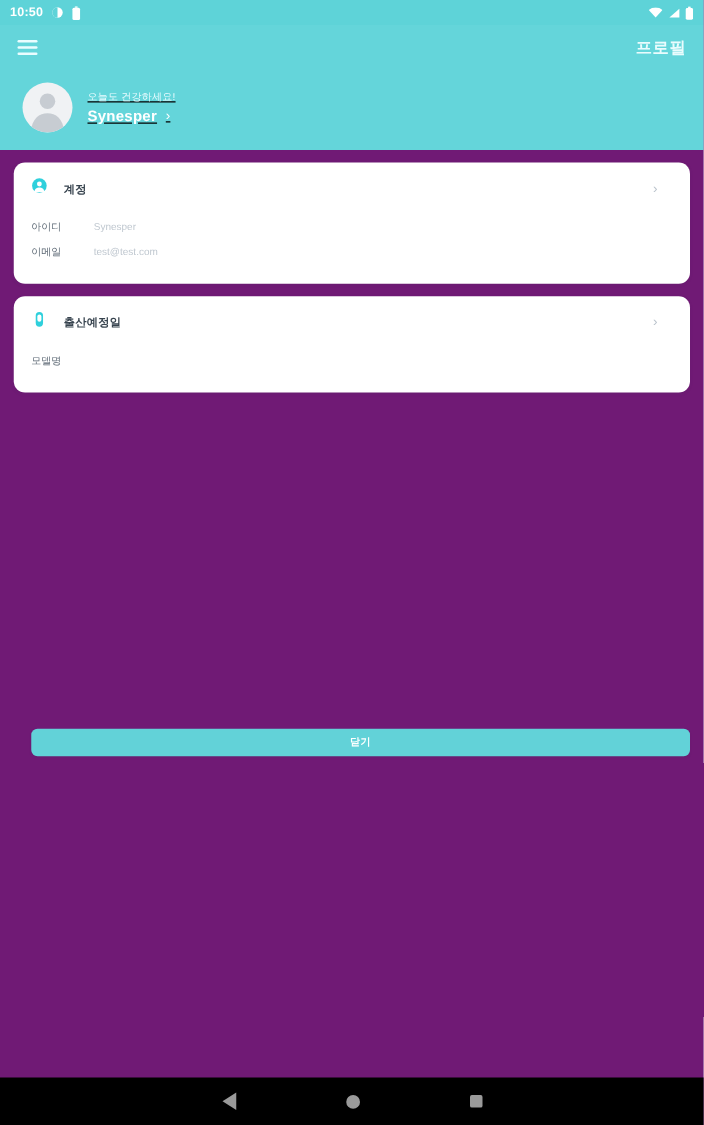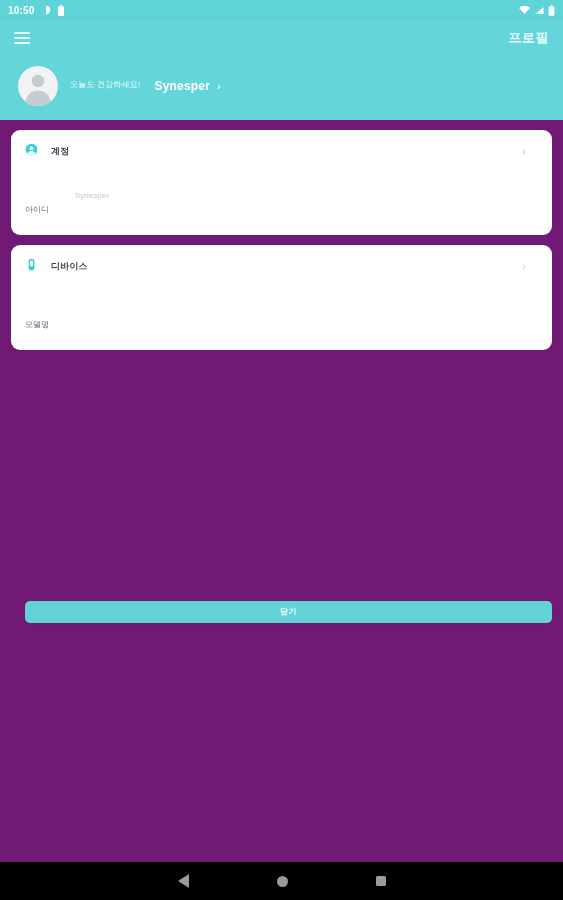--- a/index.html
+++ b/index.html
@@ -31,21 +31,21 @@
   .hamburger span { display:block; height:2px; background:#eafdff; border-radius:1px; }
   .appbar-title { font-size:13px; color:#e9fcfd; font-weight:bold; letter-spacing:.5px; }
 
   
   .profile-head { background:#64d5da; padding:10px 18px 14px 18px; flex:0 0 auto; }
   .prow { display:flex; align-items:center; gap:12px; }
   .avatar {
     width:40px; height:40px; border-radius:50%; background:#f0f2f4;
     display:flex; align-items:flex-end; justify-content:center; overflow:hidden; flex:0 0 40px;
   }
-  .pname-wrap { display:flex; flex-direction:row; gap:14px; }
+  .pname-wrap { display:flex; flex-direction:column; gap:3px;text-decoration:underline; }
   .greet { font-size:8px; color:#eafcff; letter-spacing:.2px; }
   .uname-line { display:flex; align-items:center; gap:7px; }
   .uname { font-size:12px; color:#ffffff; font-weight:bold; letter-spacing:.2px; }
   .chev-w { color:#ffffff; font-size:11px; line-height:1; }
 
   .meta { margin-top:10px; display:flex; flex-direction:column; gap:5px; }
   .meta-row { display:flex; align-items:center; gap:7px; }
   .meta-ico {
     width:13px; height:13px; border-radius:50%;
     background:rgba(255,255,255,.38);
@@ -58,21 +58,21 @@
   .content { flex:1 1 auto; padding:10px 11px 0 11px; display:flex; flex-direction:column; gap:10px; overflow:hidden; }
   .card {
     background:#ffffff; border-radius:9px; padding:12px 26px 16px 14px;
     box-shadow:0 1px 3px rgba(40,60,80,.09);
   }
   .card-head { display:flex; align-items:center; justify-content:space-between; margin-bottom:11px; }
   .card-head-left { display:flex; align-items:center; gap:13px; }
   .card-title { font-size:9px; color:#38444f; font-weight:bold; letter-spacing:.2px; }
   .chev-g { color:#b9c2cb; font-size:11px; line-height:1; }
   .field { display:flex; align-items:center; gap:14px; padding:5px 0 4px 0; }
-  .field-label { font-size:8px; color:#5b6773; width:36px; flex:0 0 36px;margin-top:28px; }
+  .field-label { font-size:8px; color:#5b6773; width:36px; flex:0 0 36px; }
   .field-value { font-size:8px; color:#c0c8d0; }
 
   
   .close-btn {
     margin:11px 11px 0 25px; height:22px; border-radius:5px;
     background:#62d2d8; border:none; color:#ffffff;
     font-size:8px; font-weight:bold; letter-spacing:.4px;
     display:flex; align-items:center; justify-content:center; cursor:pointer;
     font-family:"Liberation Sans","DejaVu Sans",sans-serif;
     box-shadow:0 1px 2px rgba(40,60,80,.10);
@@ -172,32 +172,36 @@
               </svg>
           </span>
           <span class="card-title">계정</span>
         </div>
         <span class="chev-g">›</span>
       </div>
       <div class="field">
         <span class="field-label">아이디</span>
         <span class="field-value">Synesper</span>
       </div>
+      <div class="field">
+        <span class="field-label">이메일</span>
+        <span class="field-value">test@test.com</span>
+      </div>
     </div>
 
     <div class="card">
       <div class="card-head">
         <div class="card-head-left">
           <span>
             <svg width="13" height="13" viewBox="0 0 20 20">
                 <rect x="5.5" y="1" width="9" height="18" rx="4.5" fill="#2fd0dc"></rect>
                 <rect x="7.5" y="4" width="5" height="9" rx="2.5" fill="#ffffff"></rect>
               </svg>
           </span>
-          <span class="card-title">디바이스</span>
+          <span class="card-title">출산예정일</span>
         </div>
         <span class="chev-g">›</span>
       </div>
       <div class="field">
         <span class="field-label">모델명</span>
         <span class="field-value"></span>
       </div>
     </div>
   </div>
 

